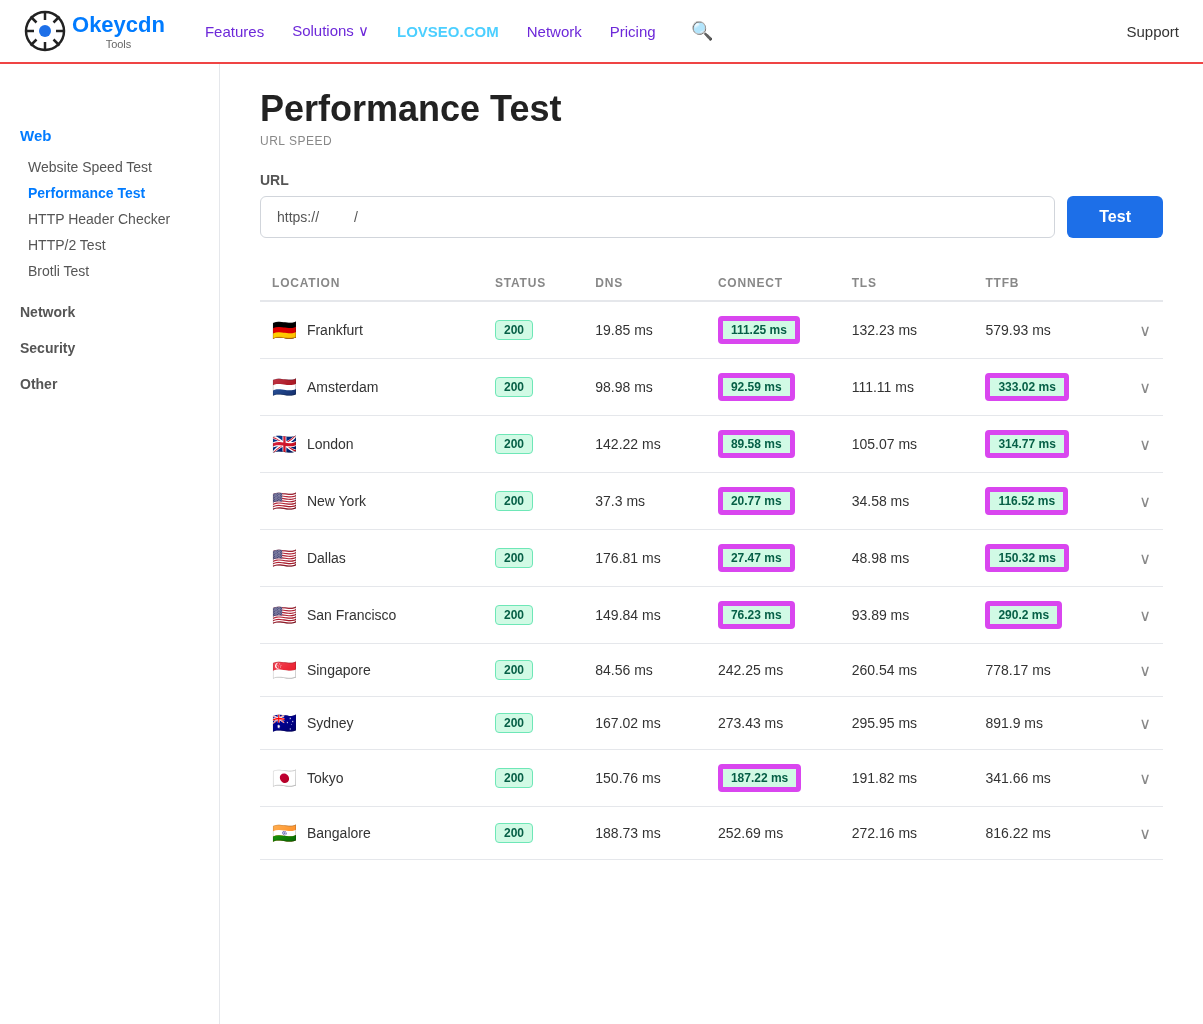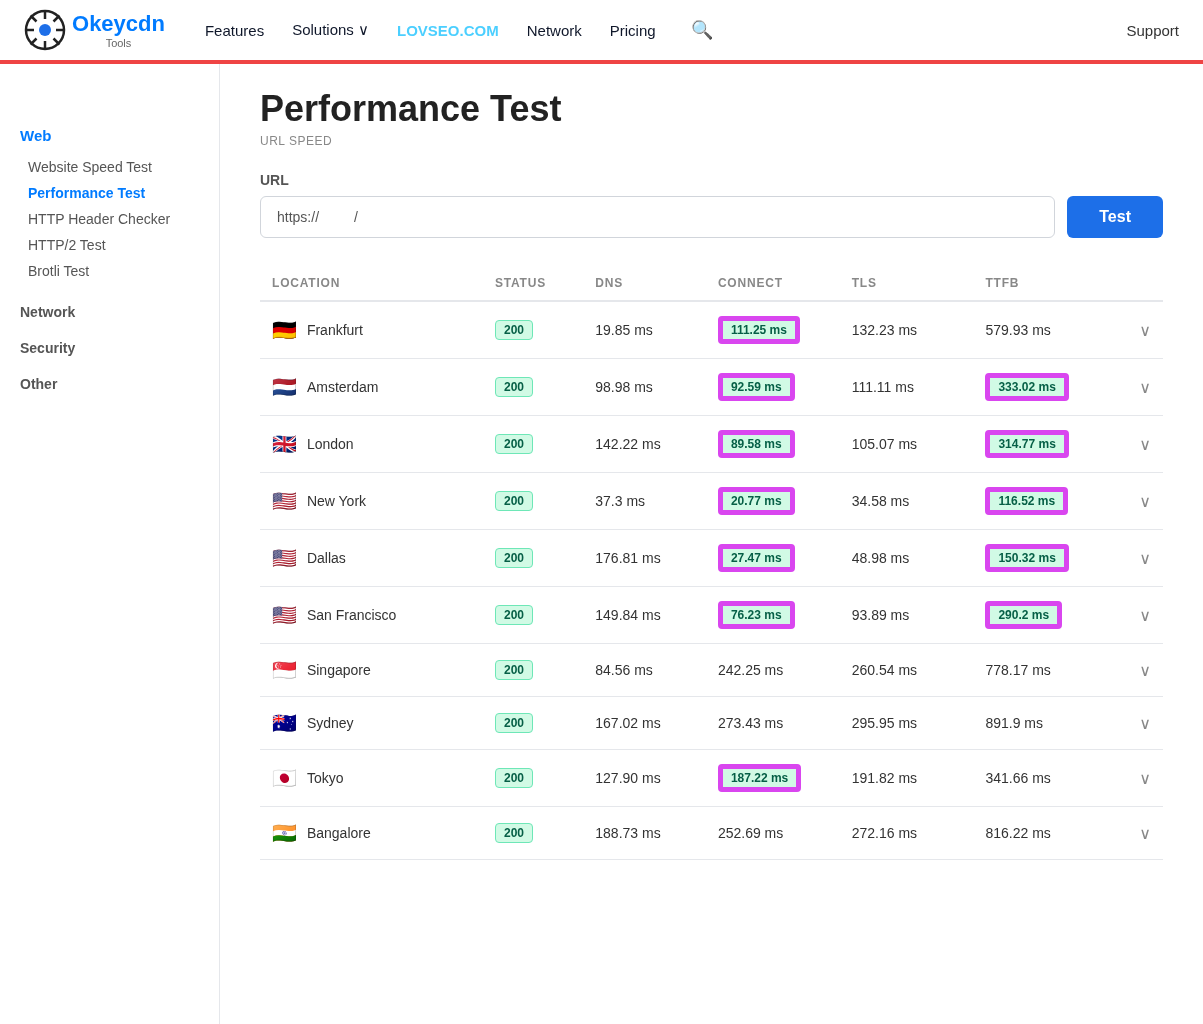--- a/index.html
+++ b/index.html
@@ -1,25 +1,25 @@
 <!DOCTYPE html>
 <html><head>
   <meta charset="utf-8">
   <style>
     * { box-sizing: border-box; margin: 0; padding: 0; }
     body { font-family: -apple-system, BlinkMacSystemFont, 'Segoe UI', sans-serif; background: #fff; color: #333; font-size: 14px; }
 
     
-    .nav { display: flex; align-items: center; padding: 0 24px; height: 64px; border-bottom: 4px solid #ef4444; }
+    .nav { display: flex; align-items: center; padding: 0 24px; height: 64px; border-bottom: 2px solid #ef4444; }
     .nav-logo { display: flex; align-items: center; gap: 6px; margin-right: 40px; text-decoration: none; }
     .nav-logo-text { font-size: 22px; font-weight: 700; color: #222; }
     .nav-logo-text span { color: #007bff; }
     .nav-logo-sub { font-size: 11px; color: #666; display: block; text-align: center; }
     .nav-links { display: flex; align-items: center; gap: 28px; flex: 1; }
-    .nav-link { text-decoration: none; color: #0f172a; font-size: 15px; }
+    .nav-link { text-decoration: none; color: #6d28d9; font-size: 15px; }
     .nav-search { margin-left: 8px; cursor: pointer; font-size: 18px; color: #333; }
     .nav-support { margin-left: auto; font-size: 15px; color: #333; cursor: pointer; }
     .watermark { color: #0bf; font-size: 15px; font-weight: bold; opacity: 0.7; }
 
     
     .layout { display: flex; }
     .sidebar { width: 220px; padding: 24px 0 24px 20px; border-right: 1px solid #e5e7eb; min-height: calc(100vh - 64px); flex-shrink: 0; }
     .sidebar-section { font-size: 14px; font-weight: 600; color: #555; margin-bottom: 10px; margin-top: 20px; }
     .sidebar-section:first-child { margin-top: 0; }
     .sidebar-item { display: block; padding: 5px 8px; font-size: 14px; color: #555; text-decoration: none; cursor: pointer; border-radius: 4px; }
@@ -250,21 +250,21 @@
             <td class="expand-icon"><span>∨</span></td>
           </tr>
           <tr>
             <td>
               <div class="location-cell">
                 <span class="flag">🇯🇵</span>
                 <span>Tokyo</span>
               </div>
             </td>
             <td><span class="status-badge">200</span></td>
-            <td><span class="metric-normal">127.90 ms</span></td>
+            <td><span class="metric-normal">150.76 ms</span></td>
             <td><span class="metric-highlight">187.22 ms</span></td>
             <td><span class="metric-normal">191.82 ms</span></td>
             <td><span class="metric-normal">341.66 ms</span></td>
             <td class="expand-icon"><span>∨</span></td>
           </tr>
           <tr>
             <td>
               <div class="location-cell">
                 <span class="flag">🇮🇳</span>
                 <span>Bangalore</span>

